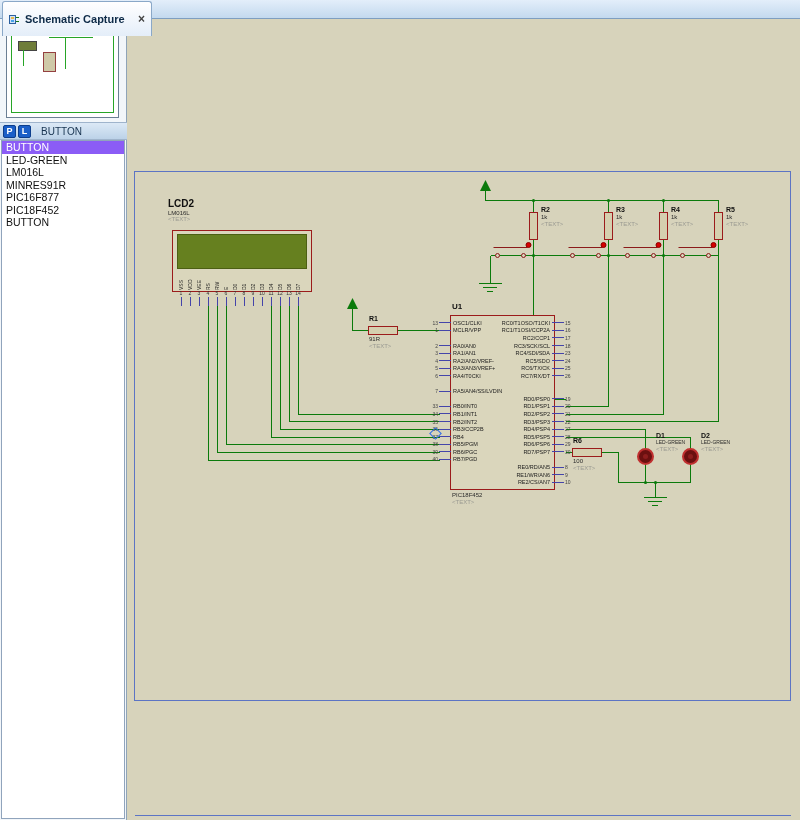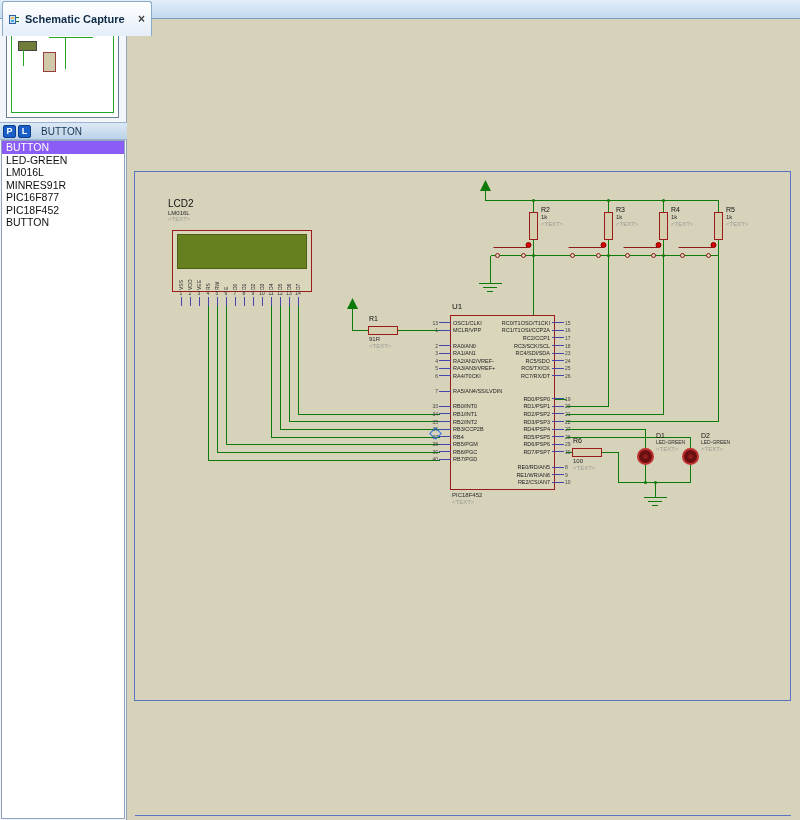--- a/index.html
+++ b/index.html
@@ -47,21 +47,21 @@
   
   .cmp{position:absolute;z-index:3;box-sizing:border-box;}
   .body-red{border:1px solid #9B1B1B;background:#DAD6BC;}
   .res{border:1px solid #9B1B1B;background:#D5CFAF;}
   .lcd-screen{background:#66801F;border:1px solid #4c5f13;}
   .led{border-radius:50%;background:#6B1010;border:2px solid #C03030;width:17px;height:17px;}
   .led:after{content:"";position:absolute;left:4px;top:4px;width:5px;height:5px;border-radius:50%;background:#8d1d1d;}
 
   
   .lbl{position:absolute;z-index:4;line-height:1.15;white-space:nowrap;}
-  .ref{font-size:7px;font-weight:normal;color:#101010;}
+  .ref{font-size:7px;font-weight:bold;color:#101010;}
   .ref-lg{font-size:10px;}
   .ref-md{font-size:8px;}
   .val{font-size:6px;color:#2a2a2a;}
   .val-sm{font-size:5px;color:#2a2a2a;}
   .ph{font-size:6px;color:#9a9a92;}
 
   
   .pin-col{position:absolute;z-index:4;display:flex;flex-direction:column;}
   .pin-row{display:flex;align-items:center;height:7.6px;}
   .pin-row .pin-num{width:24px;text-align:right;font-size:5px;color:#444;padding-right:1px;flex:none;}

